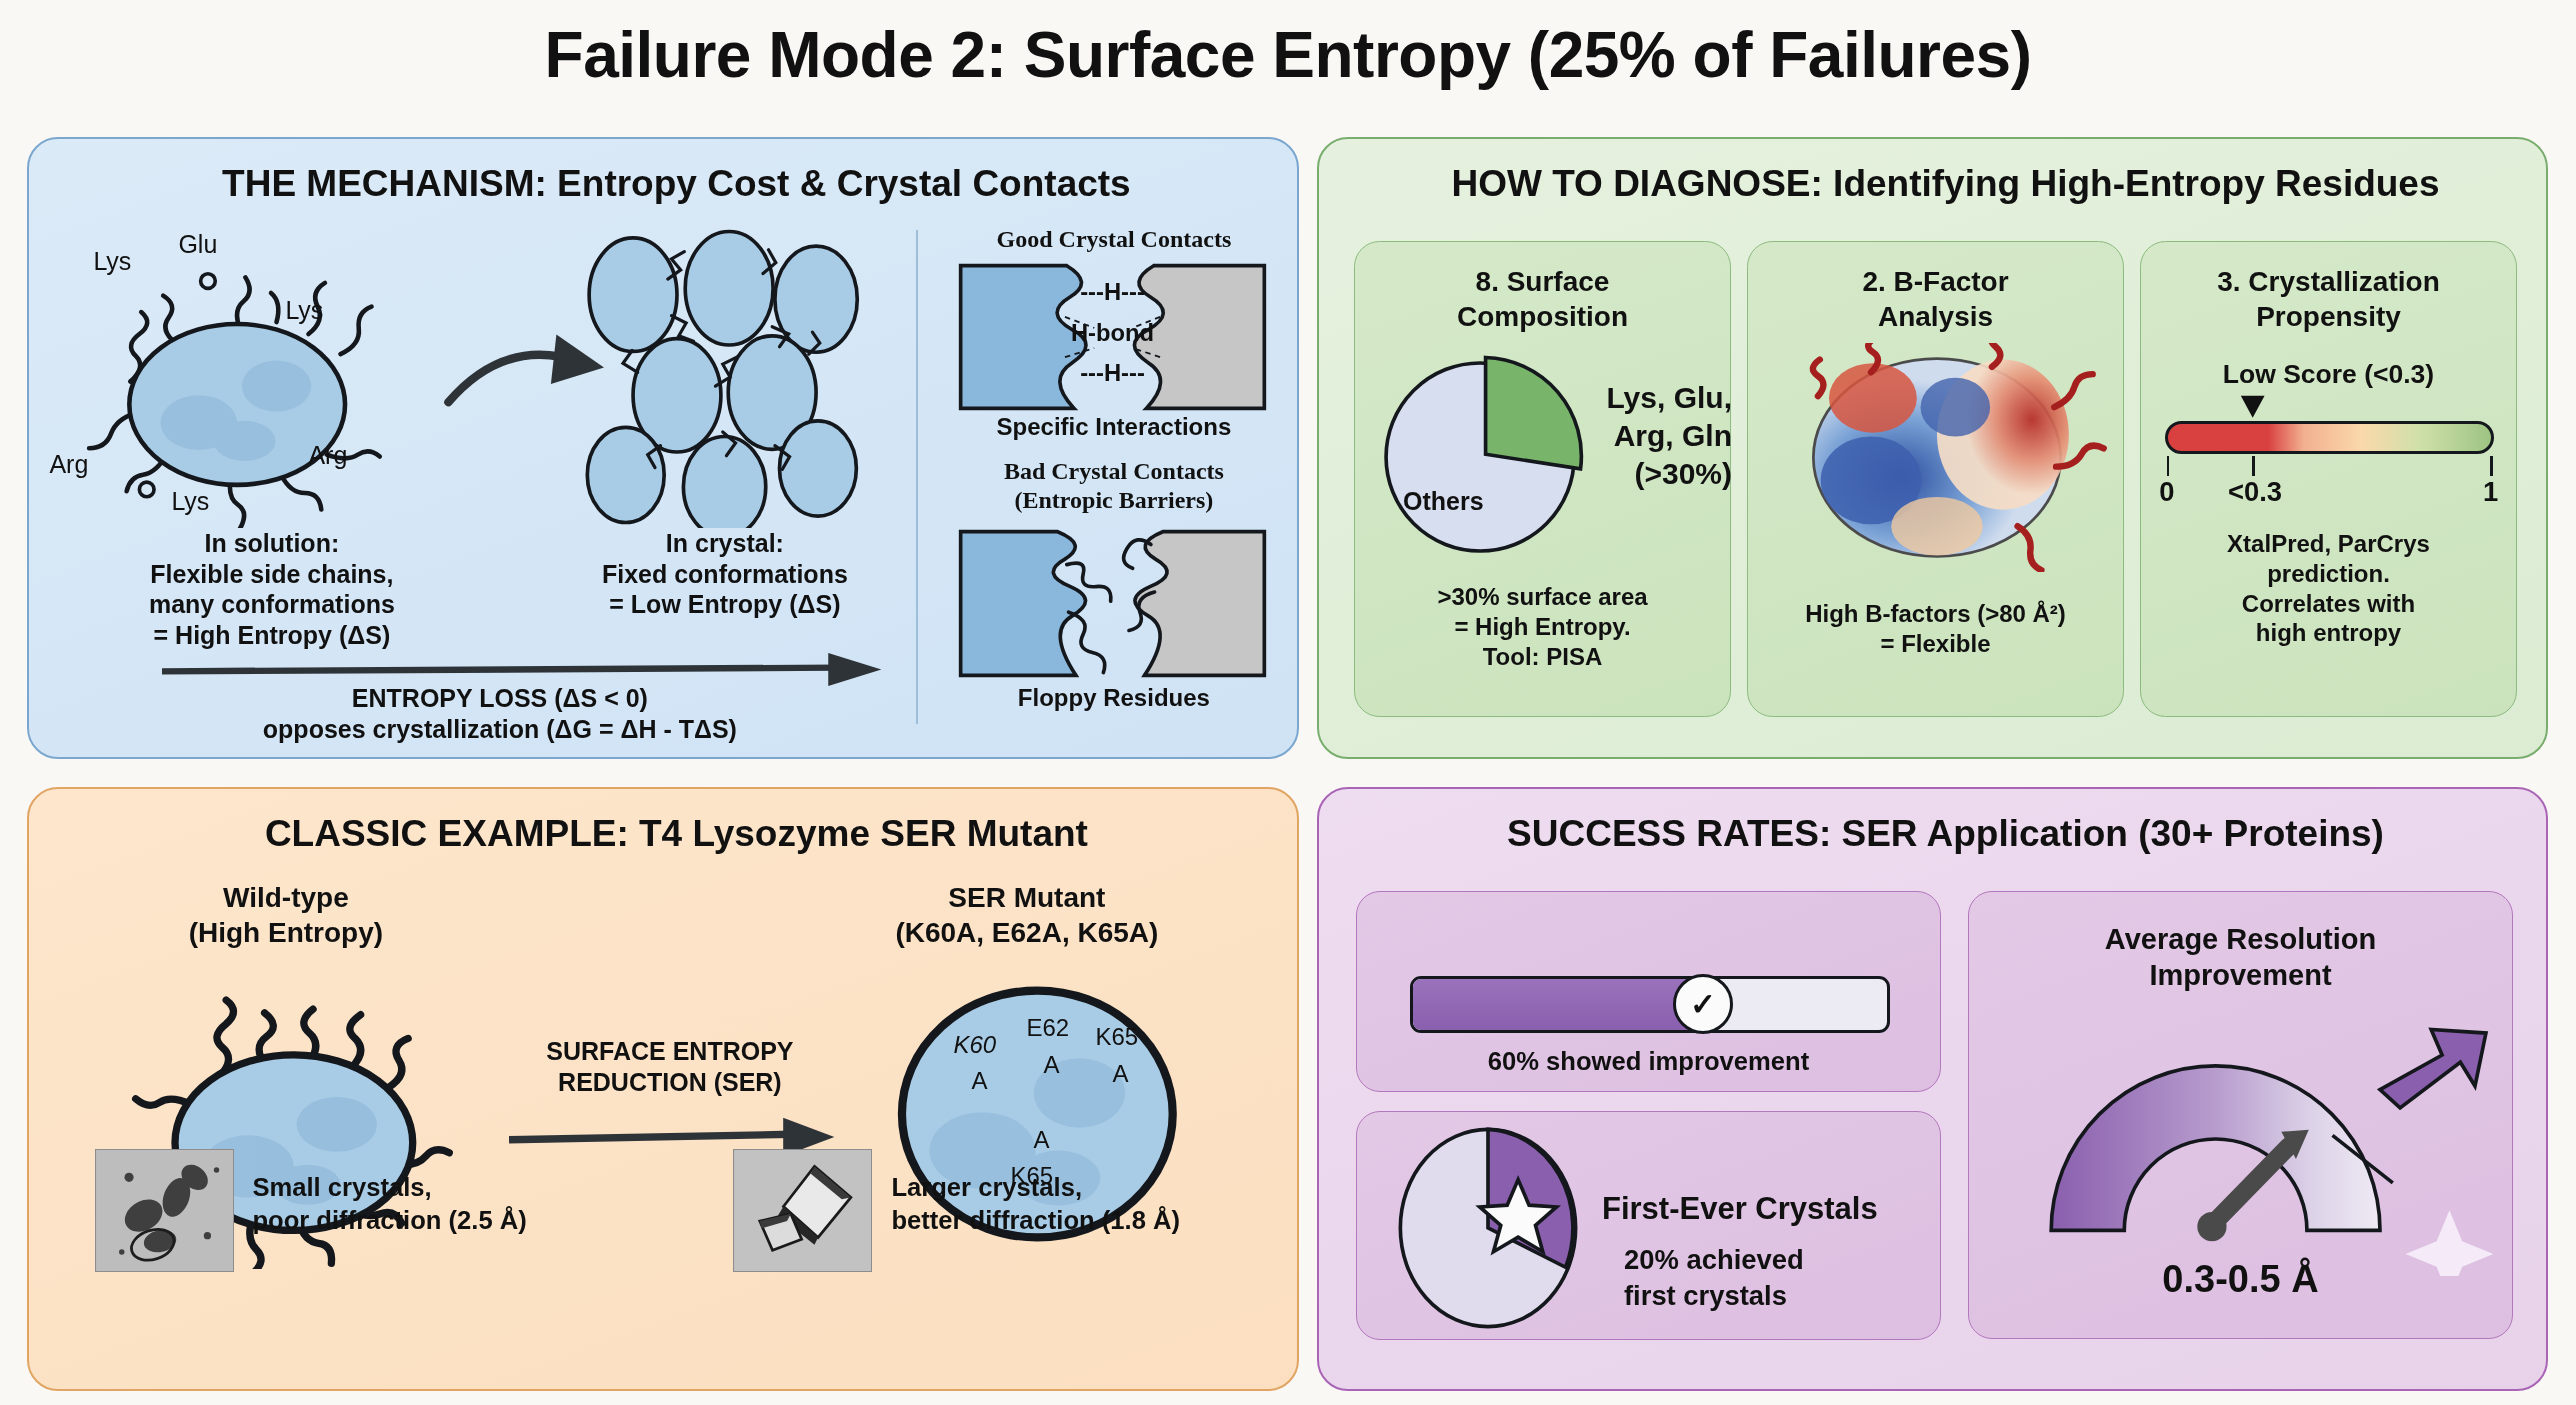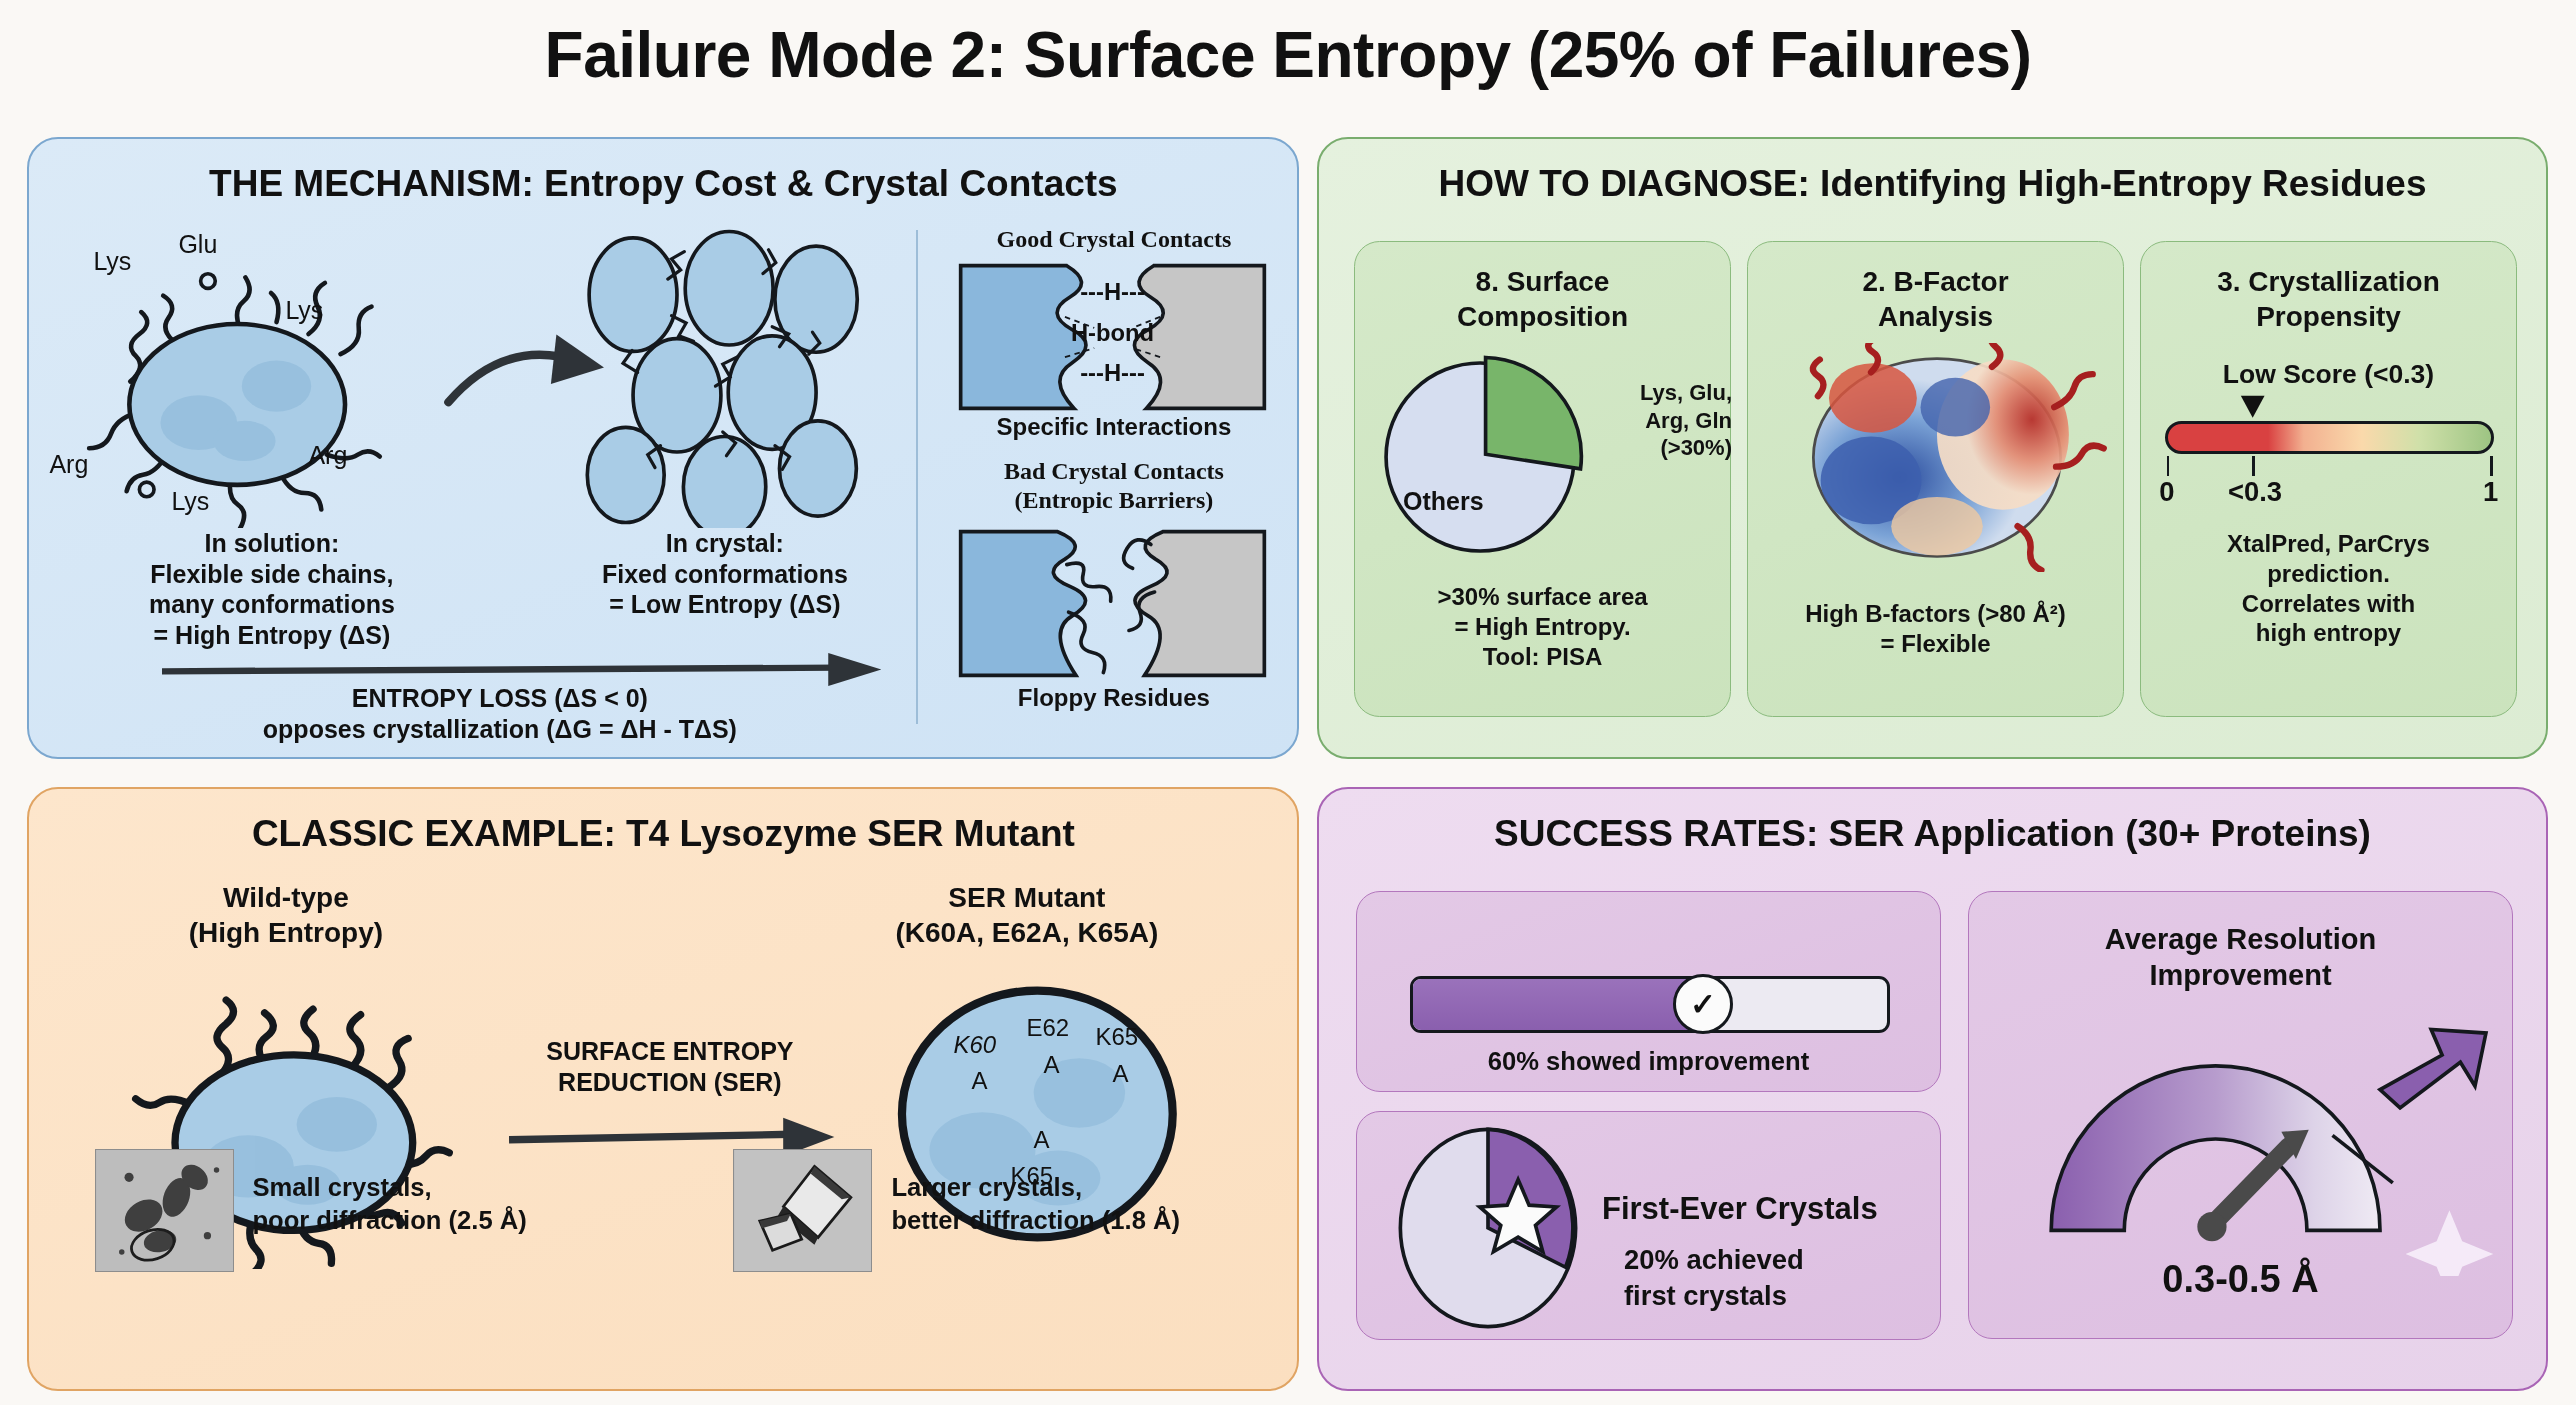--- a/index.html
+++ b/index.html
@@ -17,21 +17,21 @@
     font-size: 64px; font-weight: 700; color: #111;
     letter-spacing: -0.5px;
   }
 
   .panel {
     position: absolute;
     border-radius: 31px;
     border-width: 2.7px; border-style: solid;
   }
   .panel-title {
-    position: absolute; top: 24px; left: 0; width: 100%;
+    position: absolute; top: 24px; left: 13px; width: 100%;
     text-align: center; font-size: 37px; font-weight: 700; color: #111;
   }
 
   
   #panel-mechanism { left: 27.4px; top: 137px; width: 1272px; height: 622px;
     background: linear-gradient(160deg,#dbeaf7,#cfe3f5); border-color:#7ba7cf; }
   .aa-label { position:absolute; font-size:25px; color:#111; font-weight:400;}
 
   .cap { position:absolute; text-align:center; font-size:25px; line-height:1.22; color:#111; font-weight:600;}
   .cb-title { position:absolute; width:100%; text-align:center; font-size:24px; font-weight:600; color:#111;font-family:Liberation Serif, serif;}
@@ -75,21 +75,21 @@
   .check-badge { position:absolute; border-radius:50%; background:#fbfbfb;
     border:3.7px solid #14181d; display:flex; align-items:center; justify-content:center;
     font-size:31px; color:#111; font-weight:700; }
 
   .gauge-val { position:absolute; width:100%; text-align:center;
     font-size:38px; font-weight:700; color:#111; }
 
   .first-text { position:absolute; font-size:31px; font-weight:700; color:#111; }
   .first-sub { position:absolute; font-size:27.4px; font-weight:700; color:#111; line-height:1.3; }
 
-  .legend-right { position:absolute; font-size:22px; font-weight:600; color:#111;
+  .legend-right { position:absolute; font-size:30px; font-weight:600; color:#111;
     text-align:left; line-height:1.26;}
   .pie-inner-label { position:absolute; font-size:25px; font-weight:600; color:#111; }
 
   .score-cap { position:absolute; width:100%; text-align:center;
     font-size:26.5px; font-weight:600; color:#111; }
   .score-bar { position:absolute; border:3.7px solid #14181d; border-radius:20px; overflow:hidden;
     background: linear-gradient(90deg,#d94141 0%,#d94141 31%,#f2b090 42%,#fad9ab 60%,#cfe0a9 78%,#9dc483 100%); }
   .tick-lbl { position:absolute; font-size:27.4px; font-weight:600; color:#111; }
   .tick-mark { position:absolute; width:2.7px; background:#14181d; }
 </style>

